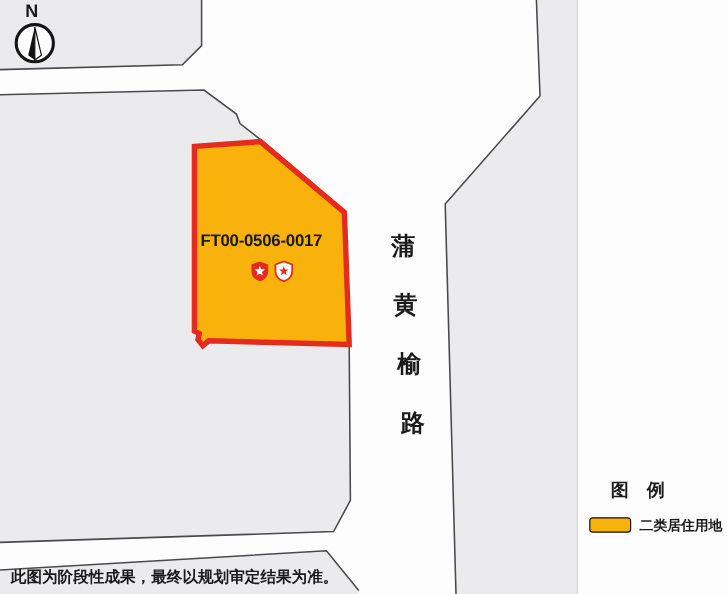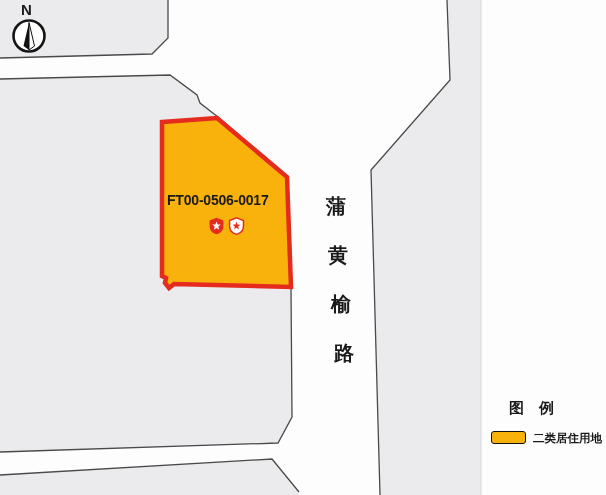--- a/index.html
+++ b/index.html
@@ -88,14 +88,15 @@
     <span>榆</span>
     <span>路</span>
   </div>
 
   <div class="lbl legend-title">图　例</div>
   <div class="leg-item row1">
     <div class="sw1"></div>
     <div class="leg-label">二类居住用地</div>
   </div>
 
+  <div class="lbl footnote">此图为阶段性成果，最终以规划审定结果为准。</div>
 
 </div>
 
 </body></html>

